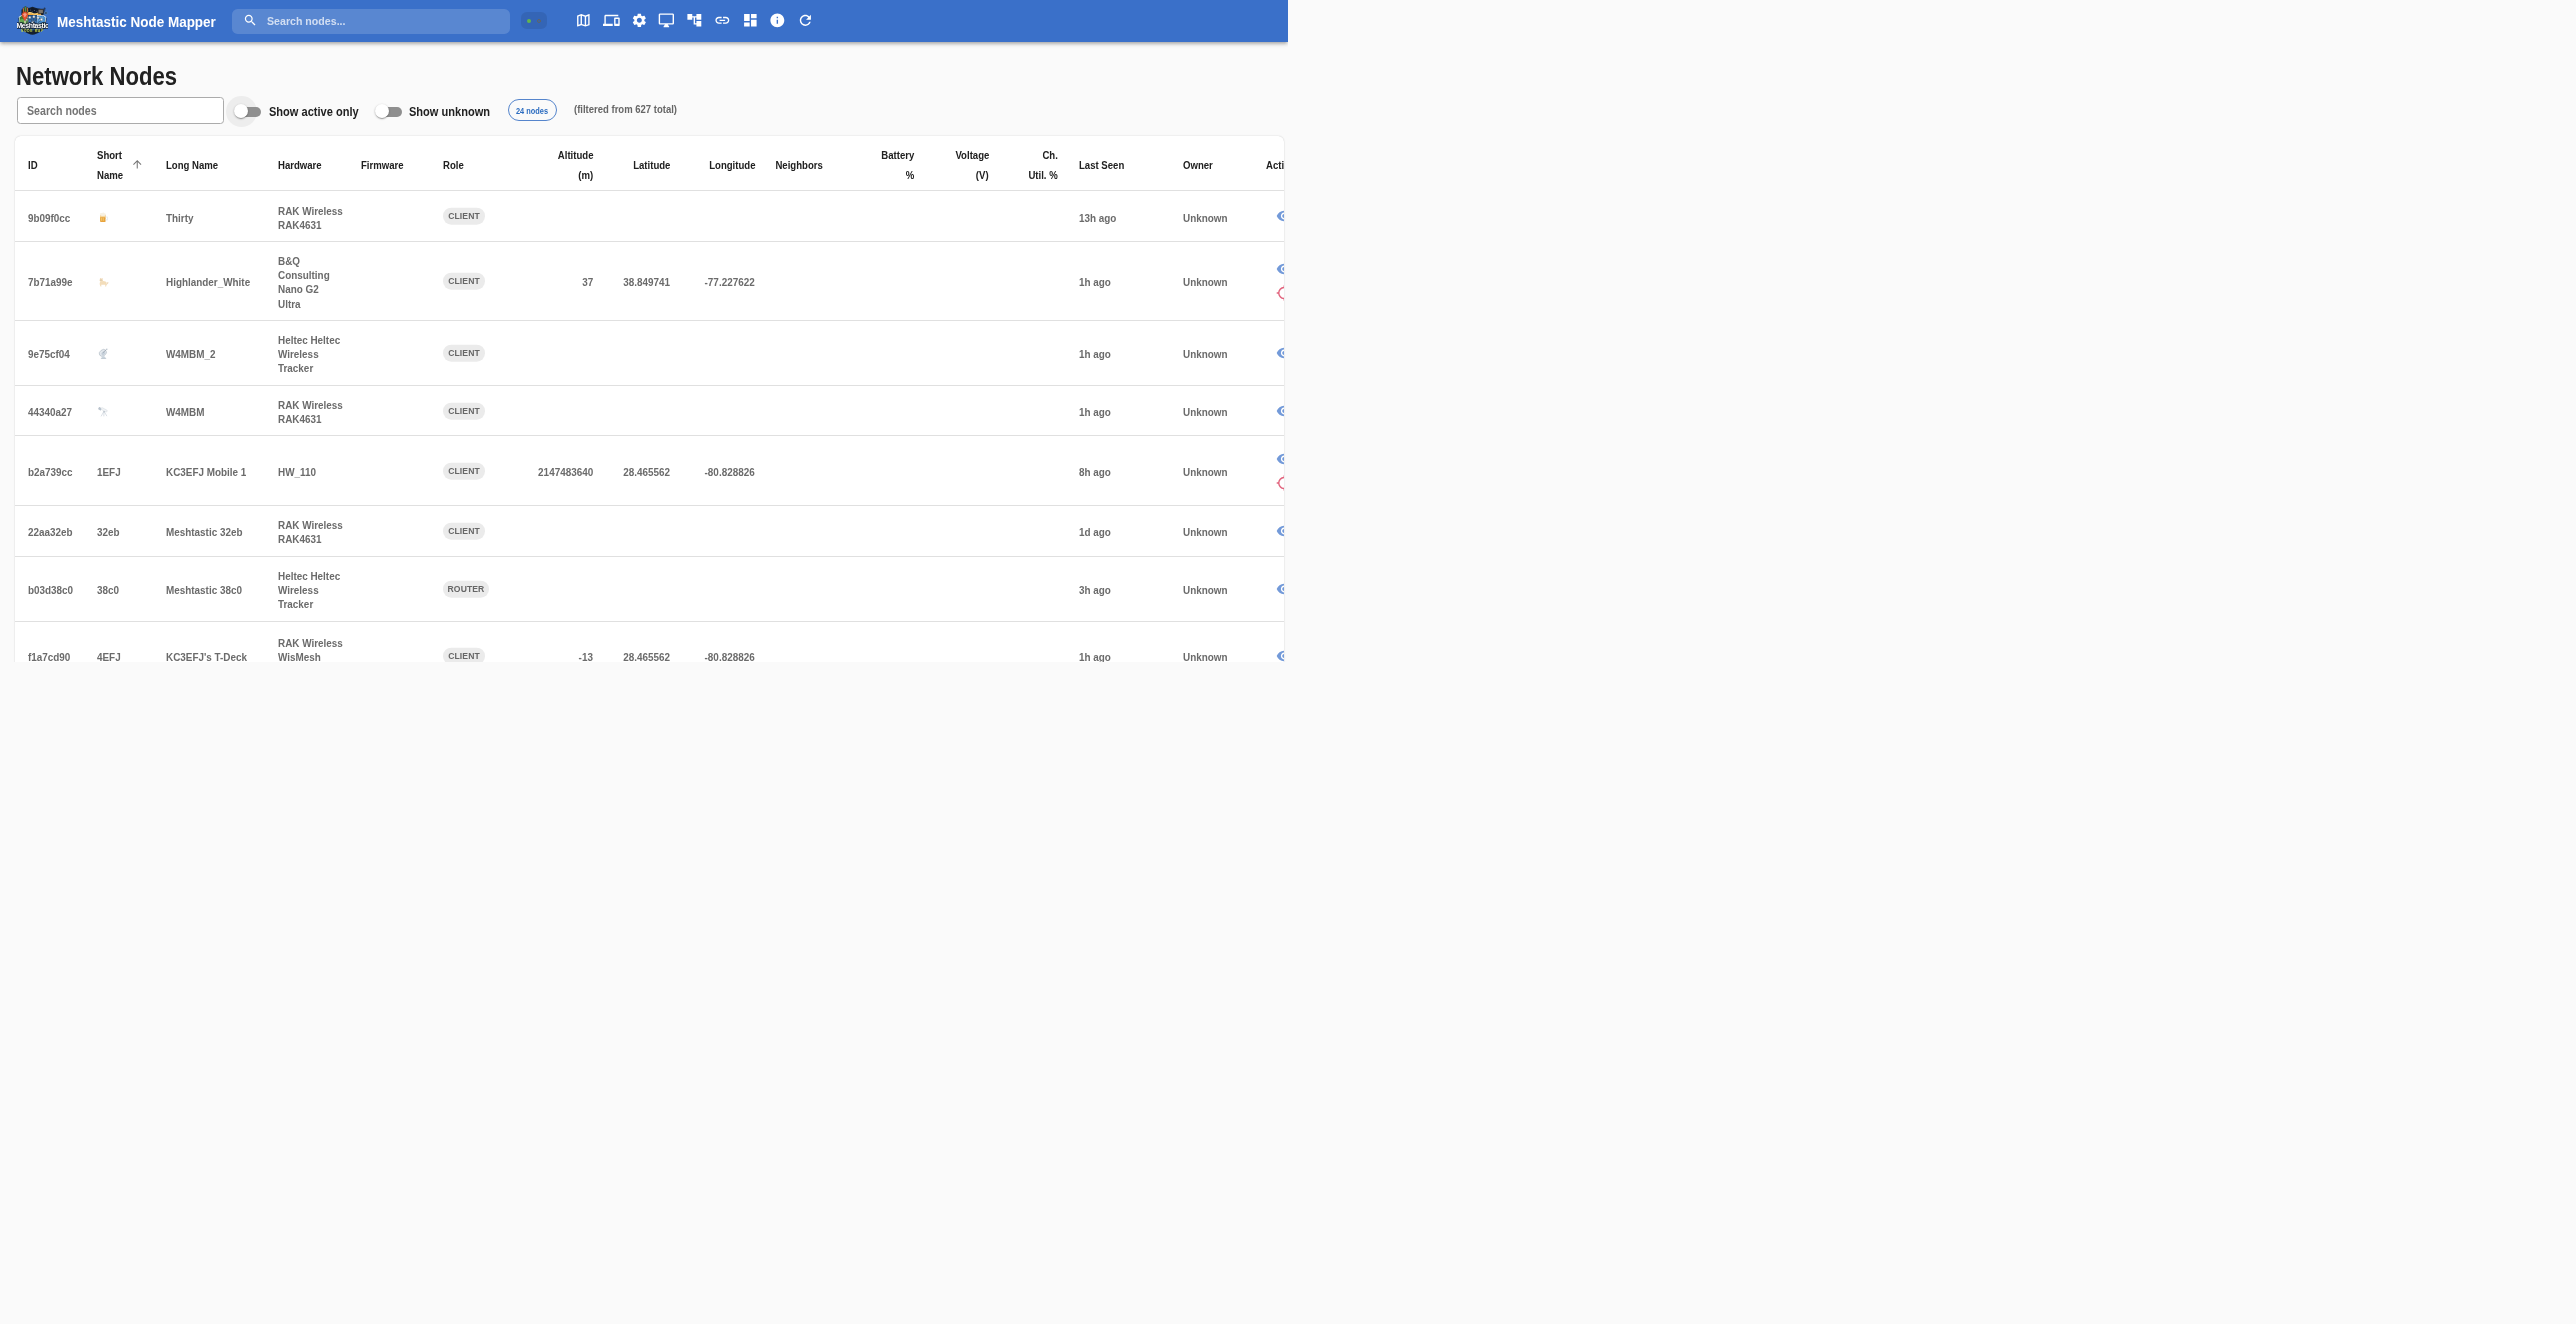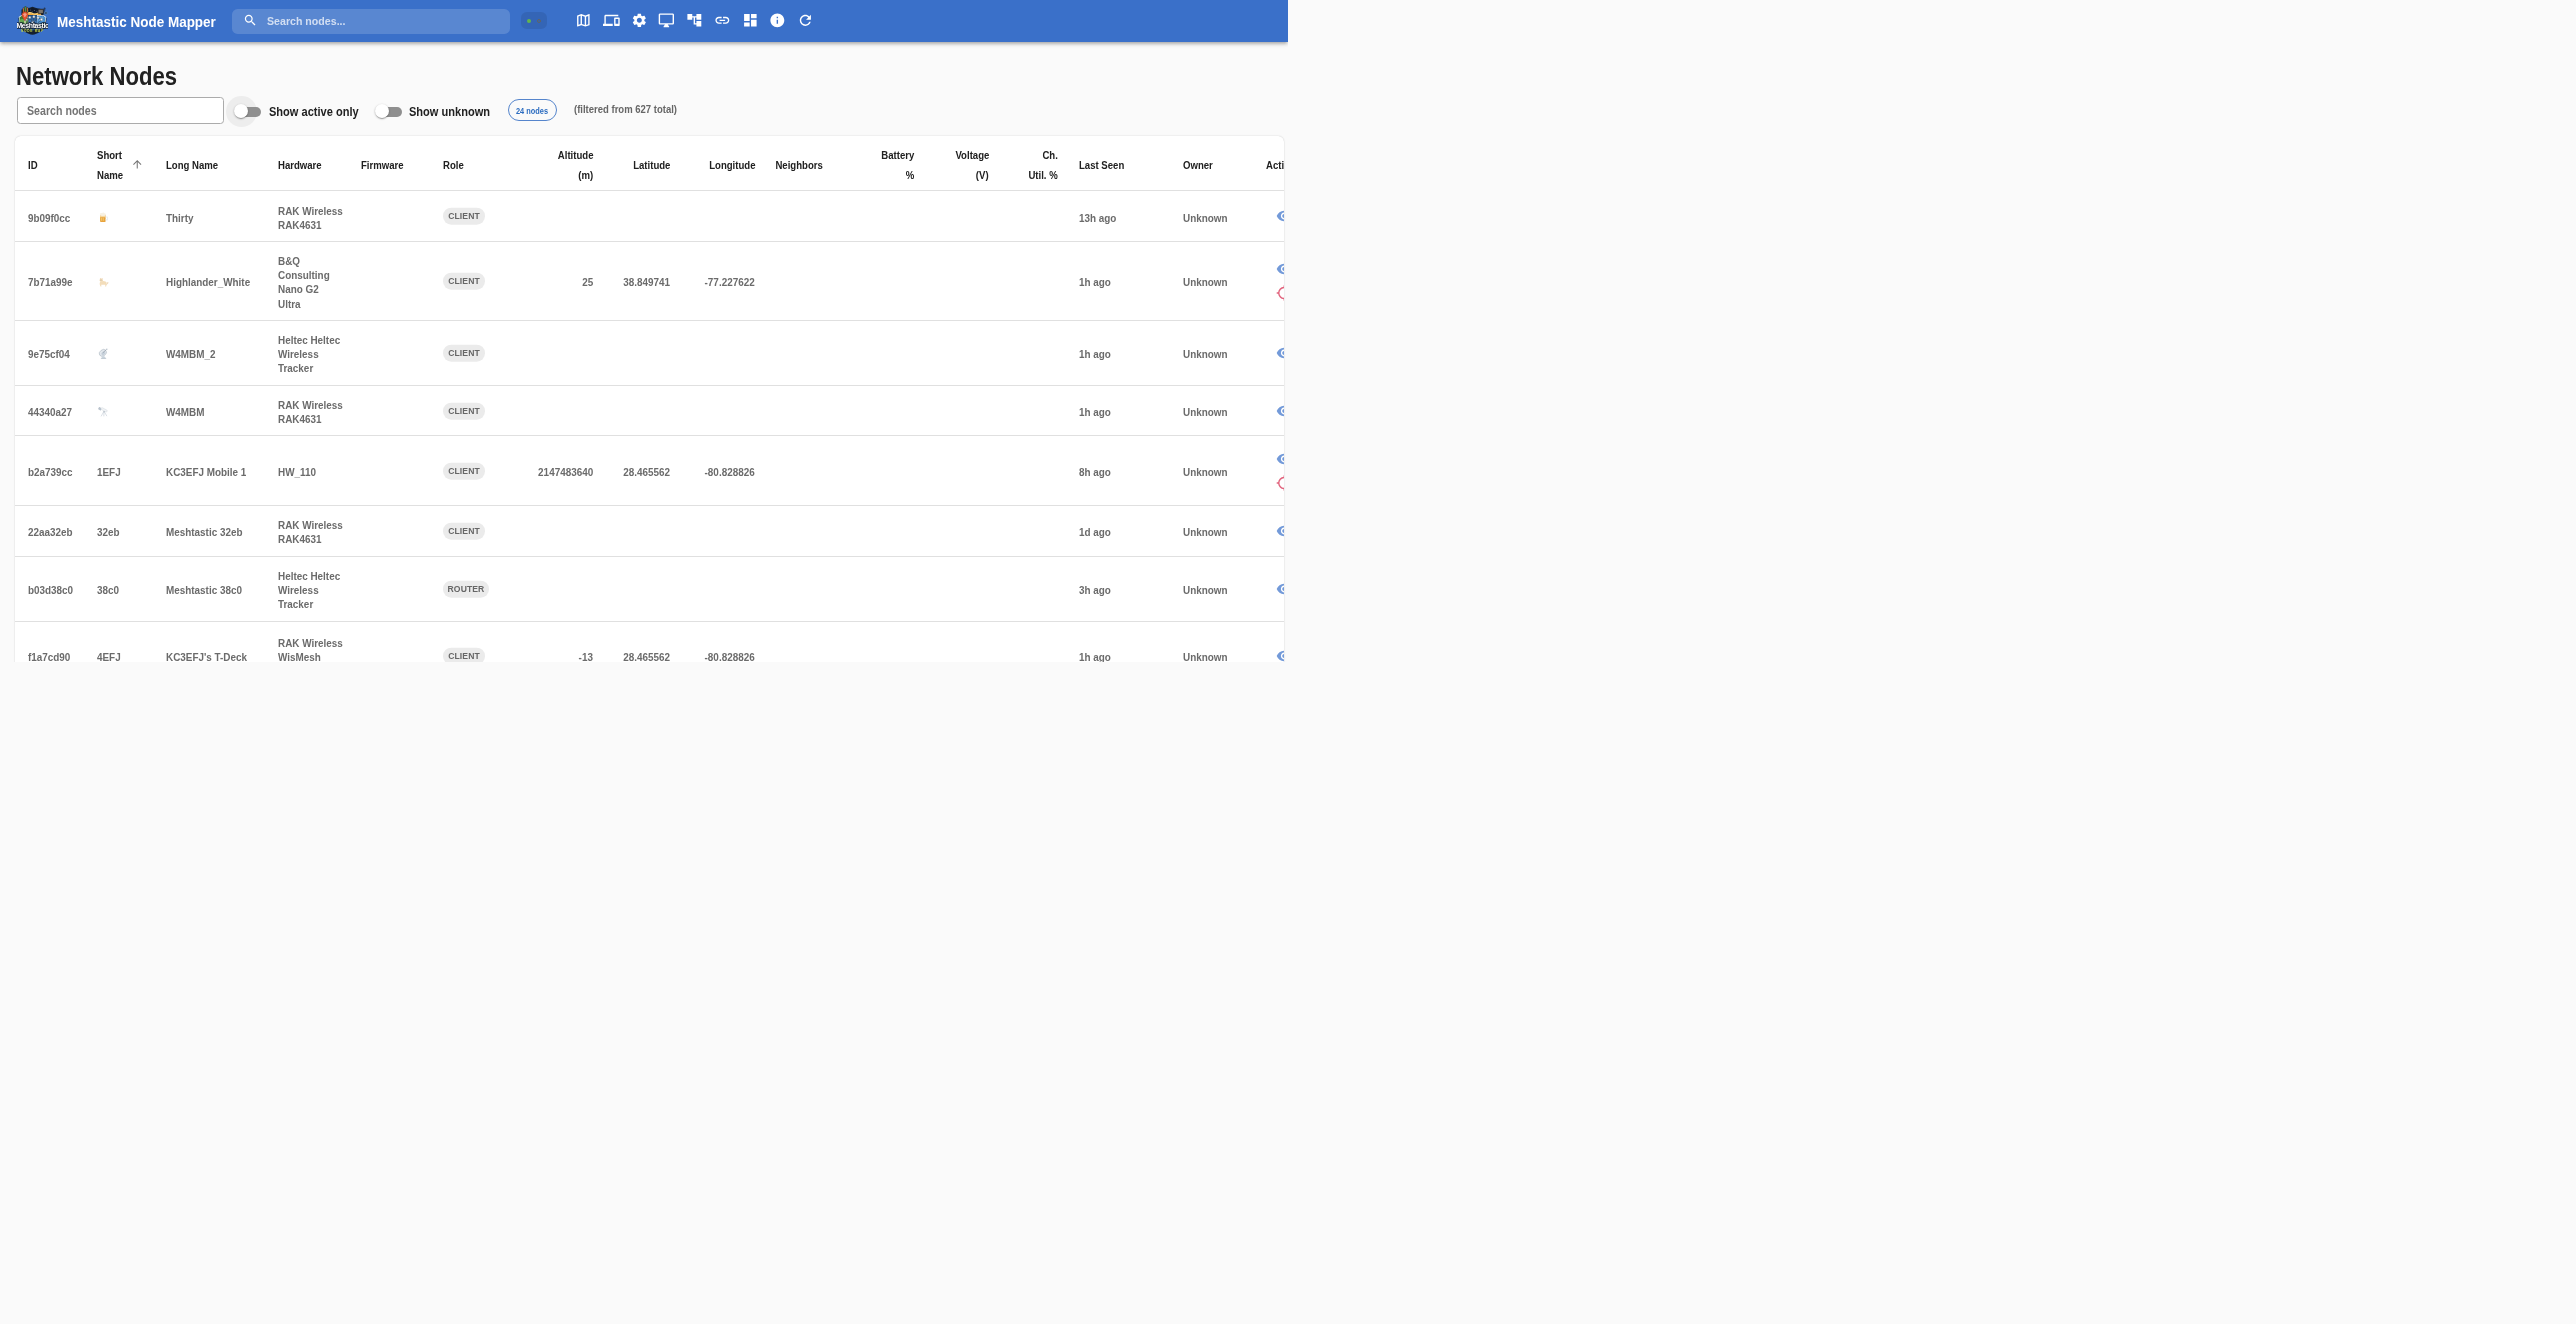--- a/index.html
+++ b/index.html
@@ -181,21 +181,21 @@
           <path d="M12.4 10.6 Q14.6 9.8 14.2 7.4" stroke="#e9cba6" stroke-width="1.3" fill="none"></path>
           <circle cx="4" cy="4.3" r="0.4" fill="#555"></circle>
           <circle cx="5.6" cy="4.3" r="0.4" fill="#555"></circle>
         </svg></div>
 <div class="t cell" style="left:166px;top:282px;">Highlander_White</div>
 <div class="t cell" style="left:278px;top:261px;">B&amp;Q</div>
 <div class="t cell" style="left:278px;top:275px;">Consulting</div>
 <div class="t cell" style="left:278px;top:289px;">Nano G2</div>
 <div class="t cell" style="left:278px;top:304px;">Ultra</div>
 <div class="chip" style="left:443px;top:281px;width:42px;">CLIENT</div>
-<div class="t cell r" style="right:695px;top:282px;">25</div>
+<div class="t cell r" style="right:695px;top:282px;">37</div>
 <div class="t cell r" style="right:618px;top:282px;">38.849741</div>
 <div class="t cell r" style="right:533px;top:282px;">-77.227622</div>
 <div class="t cell" style="left:1079px;top:282px;">1h ago</div>
 <div class="t cell" style="left:1183px;top:282px;">Unknown</div>
 <div class="ibtn" style="left:1276px;top:269px;"><svg width="16.7" height="16.7" viewBox="0 0 24 24" fill="#739ad9">
           <path d="M12 4.5C7 4.5 2.73 7.61 1 12c1.73 4.39 6 7.5 11 7.5s9.27-3.11 11-7.5c-1.73-4.39-6-7.5-11-7.5zM12 17c-2.76 0-5-2.24-5-5s2.24-5 5-5 5 2.24 5 5-2.24 5-5 5zm0-8c-1.66 0-3 1.34-3 3s1.34 3 3 3 3-1.34 3-3-1.34-3-3-3z"></path>
         </svg></div>
 <div class="ibtn" style="left:1276px;top:293px;"><svg width="16.7" height="16.7" viewBox="0 0 24 24" fill="#e2647e">
           <path d="M20.94 11c-.46-4.17-3.77-7.48-7.94-7.94V1h-2v2.06C6.83 3.52 3.52 6.83 3.06 11H1v2h2.06c.46 4.17 3.77 7.48 7.94 7.94V23h2v-2.06c4.17-.46 7.48-3.77 7.94-7.94H23v-2h-2.06zM12 19c-3.87 0-7-3.13-7-7s3.13-7 7-7 7 3.13 7 7-3.13 7-7 7z"></path>
         </svg></div>

